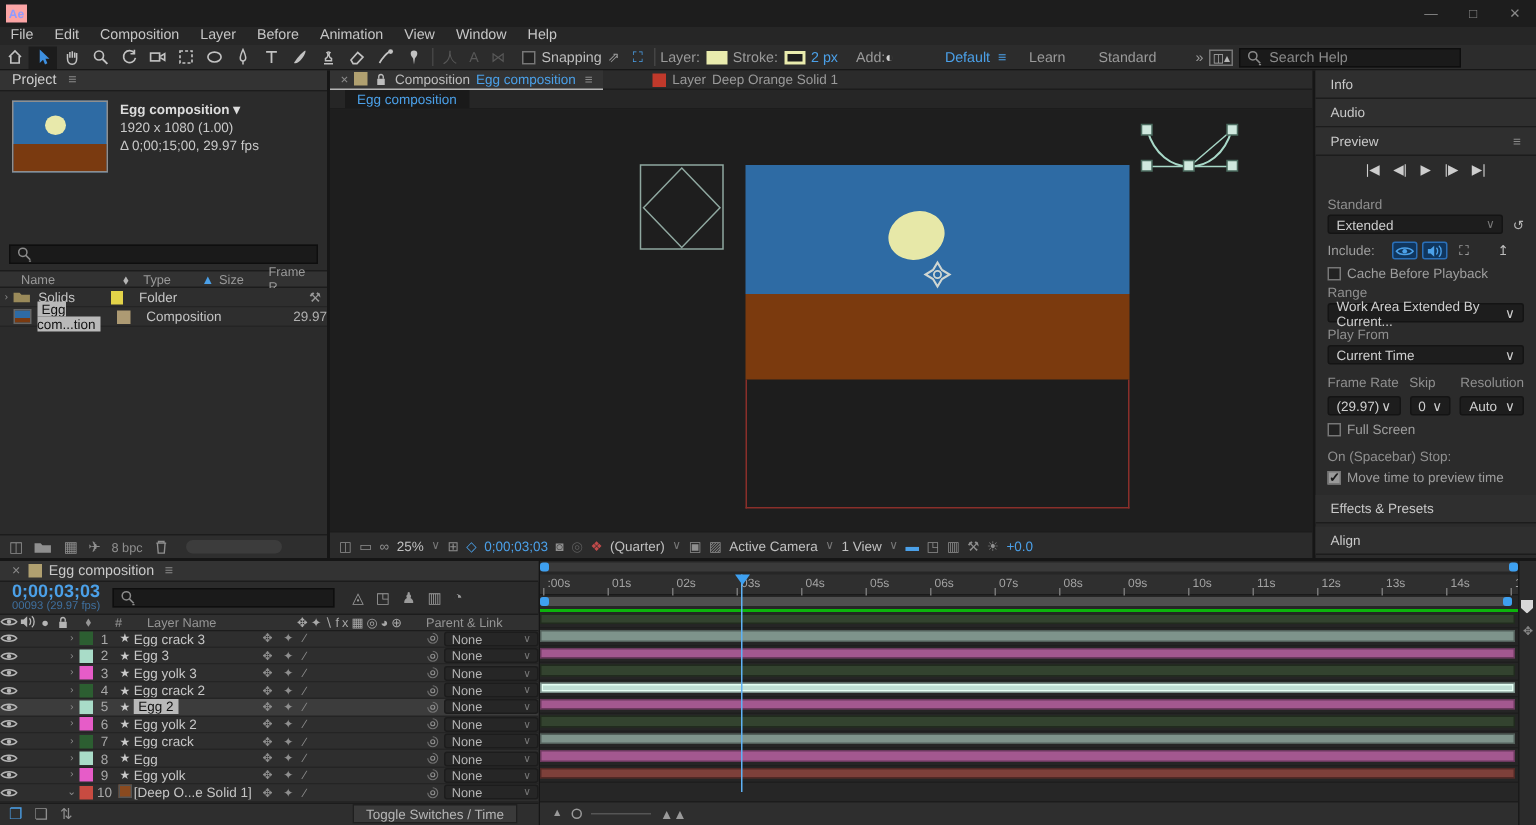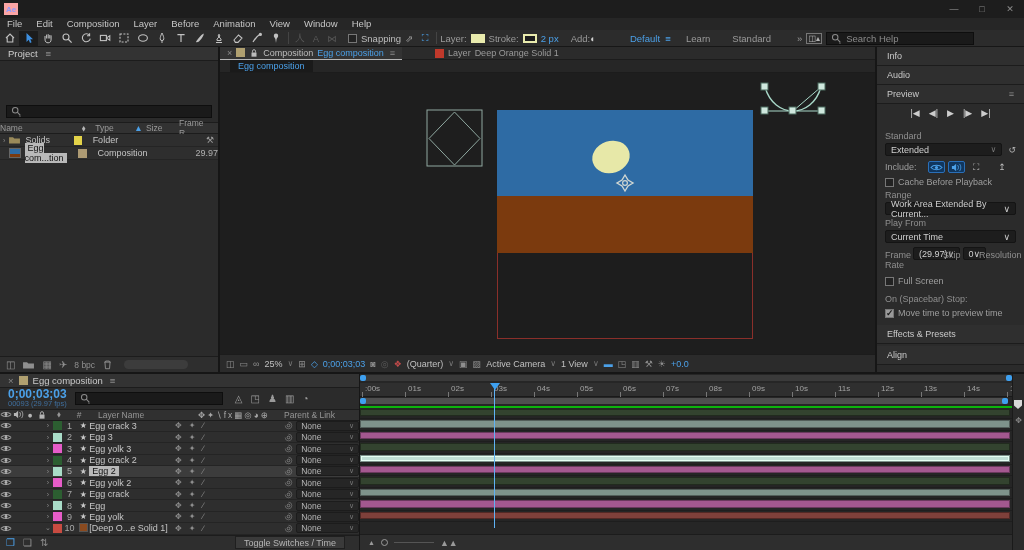--- a/index.html
+++ b/index.html
@@ -69,21 +69,21 @@
   .rsect .hamb{margin-left:auto}
   .pv{padding:4px 8px 0 8px;color:#9e9e9e}
   .transport{display:flex;justify-content:center;gap:9px;color:#cdcdcd;font-size:9px;padding:4px 0 6px 0}
   .lab{color:#8f8f8f;margin:3px 0 2px 0}
   .ddl{background:#1d1d1d;border:1px solid #141414;border-radius:2px;height:13px;display:flex;align-items:center;padding:0 5px;color:#cfcfcf;justify-content:space-between}
   .inc{display:flex;align-items:center;gap:3px;margin-top:5px}
   .chiplit{background:#10365e;border:1px solid #2a6fb8;border-radius:2px;width:17px;height:12px;display:flex;align-items:center;justify-content:center;color:#4ba0e8}
   .chipdim{width:17px;height:12px;display:flex;align-items:center;justify-content:center;color:#bdbdbd}
   .ckrow{display:flex;align-items:center;margin-top:4px;color:#9e9e9e}
   .trio{display:flex;gap:6px;margin-top:4px}
-  .trio .col{display:flex;flex-direction:row;gap:2px}
+  .trio .col{display:flex;flex-direction:column;gap:2px}
   
   .timeline{height:178px;background:#2b2b2b;border-top:2px solid #161616;display:flex}
   .tl-left{width:360px;display:flex;flex-direction:column;border-right:1px solid #161616}
   .tl-tab{height:15px;display:flex;align-items:center;gap:5px;padding:0 8px;background:#333;color:#c9c9c9;font-size:9.5px;border-bottom:1px solid #1c1c1c}
   .tl-time{height:21px;display:flex;align-items:center;padding:0 4px 0 8px;gap:8px}
   .tc{line-height:10px}
   .tc .big{color:#4ba0e8;font-size:12px;font-weight:bold}
   .tc .sm{color:#3f6f9e;font-size:7.5px}
   .tl-icons{display:flex;gap:8px;color:#9a9a9a;margin-left:4px}
   .tl-colhead{height:12px;background:#303030;border-top:1px solid #1c1c1c;border-bottom:1px solid #1c1c1c;display:flex;align-items:center;font-size:8.5px;color:#969696}
@@ -270,31 +270,42 @@
     </span>
   </div>
 
   <div class="main">
 
     <div class="project">
       <div class="paneltab">
         <span>Project</span>
         <span class="hamb">≡</span>
       </div>
+      <div class="pinfo">
+        <div class="pthumb">
+          <div class="ground"></div>
+            <div class="egg"></div>
+        </div>
+        <div class="pmeta">
+          <div class="nm"><span>Egg composition</span> ▾</div>
+          <div>1920 x 1080 (1.00)</div>
+          <div>Δ 0;00;15;00, 29.97 fps</div>
+        </div>
+      </div>
       <div class="psearch searchbox">
         <span class="icon" id="searchicon2">
             <svg width="11" height="11" viewBox="0 0 12 12">
               <circle cx="4.6" cy="4.6" r="3" fill="none" stroke="currentColor" stroke-width="1.1"></circle>
               <path d="M6.8 6.8 L10 10" stroke="currentColor" stroke-width="1.2"></path>
               <path d="M9 11 l1.6 0" stroke="currentColor"></path>
             </svg>
           </span>
       </div>
       <div class="pcolhead">
-        <span style="width:84px;padding-left:0">Name</span>
+        <span style="width:84px;padding-left:14px">Name</span>
         <span class="icon" style="width:14px;color:#b5b5b5">⬧</span>
         <span style="width:40px">Type</span>
         <span style="width:12px;color:#4ba0e8">▲</span>
         <span style="width:34px">Size</span>
         <span>Frame R...</span>
       </div>
       <div id="projrows">
           <div class="prow">
             <span style="width:10px;text-align:center;color:#8a8a8a;font-size:7px">›</span>
             <span class="cell-name" style="width:74px">

